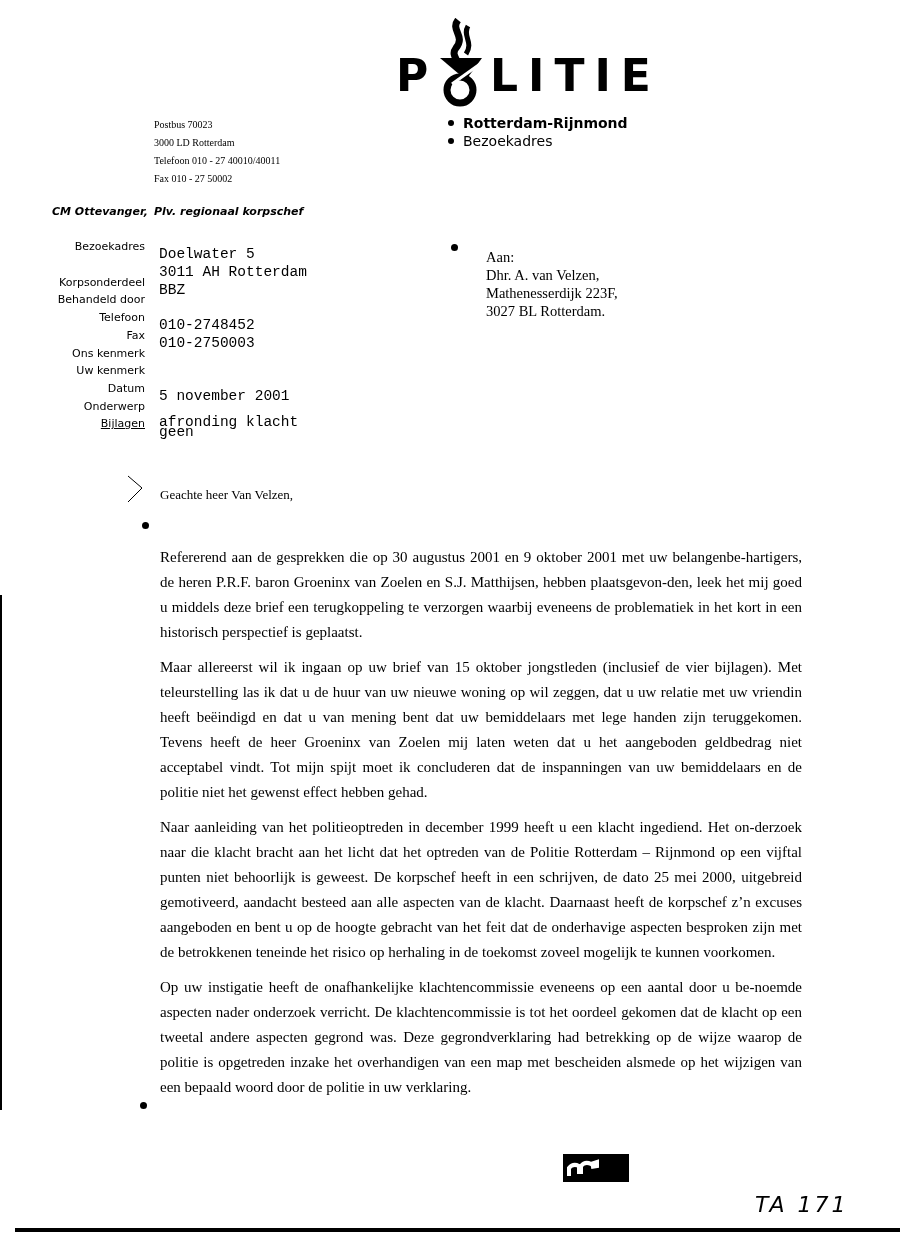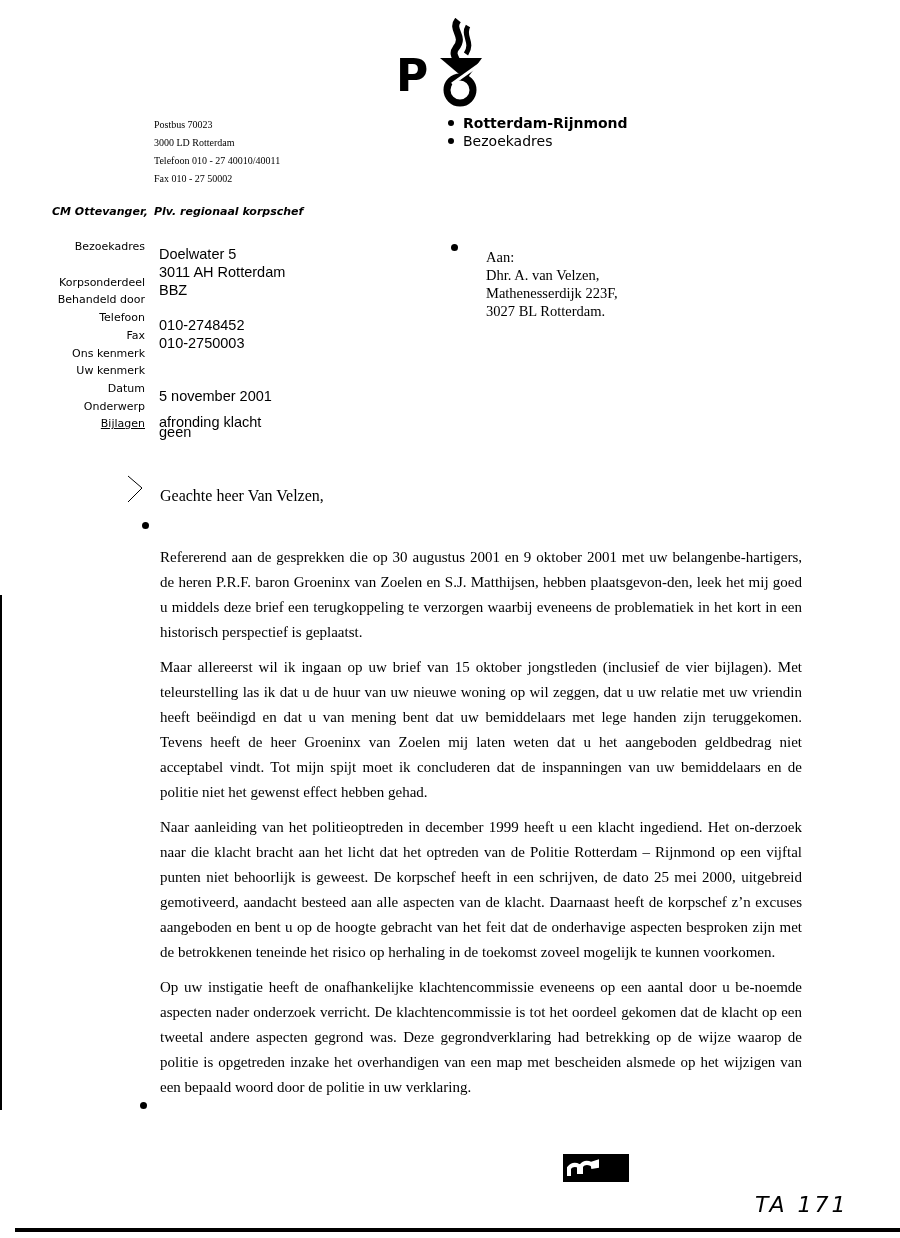--- a/index.html
+++ b/index.html
@@ -19,28 +19,28 @@
 
     .postal { left: 154px; top: 116px; font-family: Liberation Serif, serif; font-size: 10px; line-height: 18px; }
     .postal div { white-space: nowrap; }
 
     .signatory { left: 52px; top: 205px; font-family: "DejaVu Sans", sans-serif; font-size: 11px; font-weight: bold; font-style: italic; white-space: nowrap; }
     .signatory .role { margin-left: 6px; }
 
     .labels { left: 30px; top: 240px; width: 115px; text-align: right; font-family: "DejaVu Sans", sans-serif; font-size: 11px; }
     .labels div { position: absolute; right: 0; white-space: nowrap; padding-left: 14px; }
 
-    .values { left: 159px; font-family: Liberation Sans, sans-serif; font-size: 14.5px; white-space: nowrap; }
+    .values { left: 159px; font-family: Liberation Mono, monospace; font-size: 14.5px; white-space: nowrap; }
 
     .addressee { left: 486px; top: 248px; font-family: "Liberation Serif", serif; font-size: 14.5px; line-height: 18px; }
     .addressee div { white-space: nowrap; }
 
     .dot { width: 7px; height: 7px; border-radius: 50%; background: #000; }
 
-    .salutation { left: 160px; top: 487px; font-family: "Liberation Serif", serif; font-size: 16px; white-space: nowrap; }
+    .salutation { left: 160px; top: 487px; font-family: "Liberation Serif", serif; font-size: 13px; white-space: nowrap; }
 
     .body-text { left: 160px; width: 642px; font-family: "Liberation Serif", serif; font-size: 15px; line-height: 25px; text-align: justify; }
     .body-text p { margin: 0 0 10px 0; }
 
     .footer-logo { left: 563px; top: 1154px; width: 66px; height: 28px; background: #000; }
     .handwritten { left: 755px; top: 1192px; font-family: "DejaVu Sans", sans-serif; font-style: italic; font-size: 22px; letter-spacing: 3px; white-space: nowrap; }
     .bottom-rule { left: 15px; top: 1228px; width: 885px; height: 4px; background: #000; }
     .left-edge { left: 0; top: 595px; width: 2px; height: 515px; background: #000; }
   </style>
 </head>
@@ -48,20 +48,21 @@
 
 <div class="abs logo">
   <span class="logo-word logo-p">P</span>
   <svg class="logo-emblem" viewBox="0 0 50 90">
     <path d="M22 2 C14 12, 30 18, 20 30 C14 38, 24 42, 22 50" stroke="#000" stroke-width="7" fill="none"></path>
     <path d="M32 8 C26 18, 38 24, 30 36" stroke="#000" stroke-width="5" fill="none"></path>
     <path d="M4 40 L46 40 L30 62 Z" fill="#000"></path>
     <circle cx="24" cy="72" r="13" fill="none" stroke="#000" stroke-width="7"></circle>
     <path d="M16 66 L44 46" stroke="#fff" stroke-width="3"></path>
   </svg>
+  <span class="logo-word logo-rest">LITIE</span>
 </div>
 
 <div class="abs sub-line bold" style="left:448px; top:114px;">
   <span class="bullet-dot"></span><span>Rotterdam-Rijnmond</span>
 </div>
 <div class="abs sub-line" style="left:448px; top:132px;">
   <span class="bullet-dot"></span><span>Bezoekadres</span>
 </div>
 
 <div class="abs postal">

